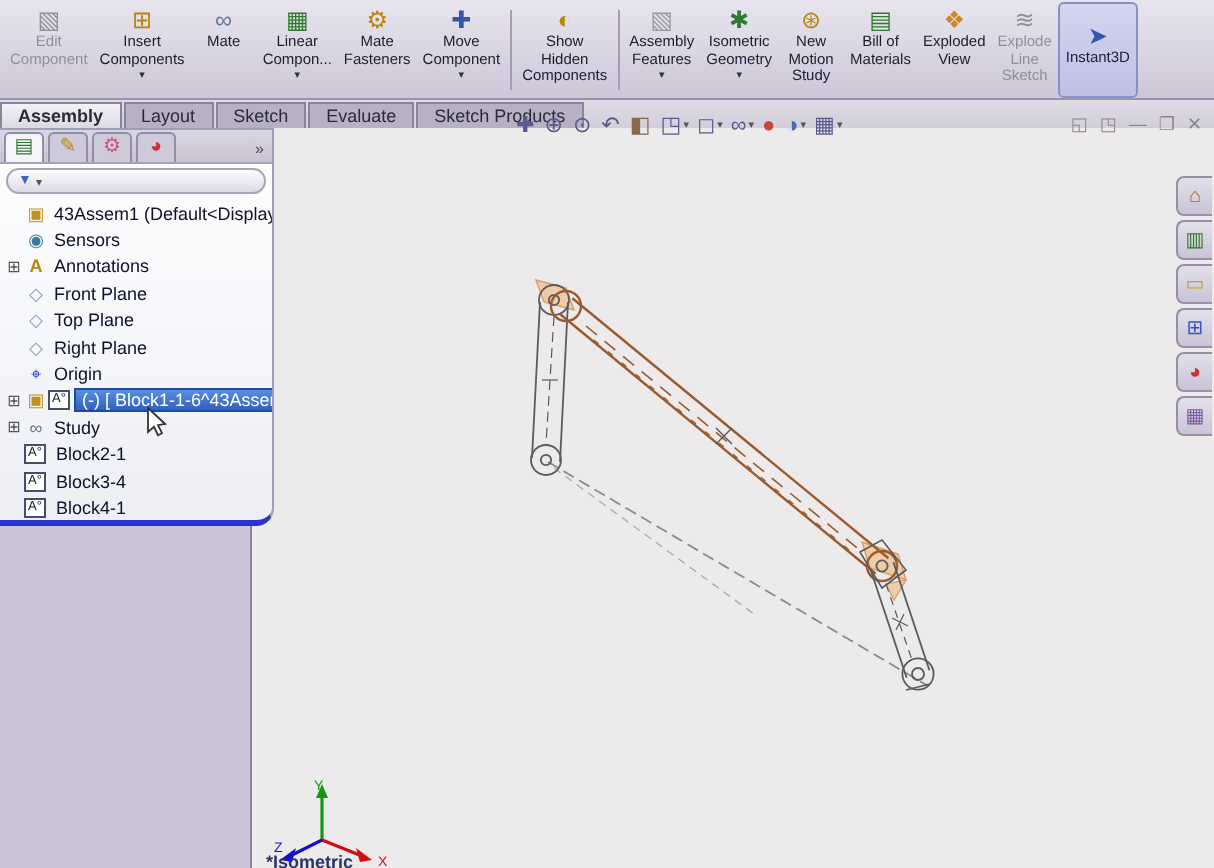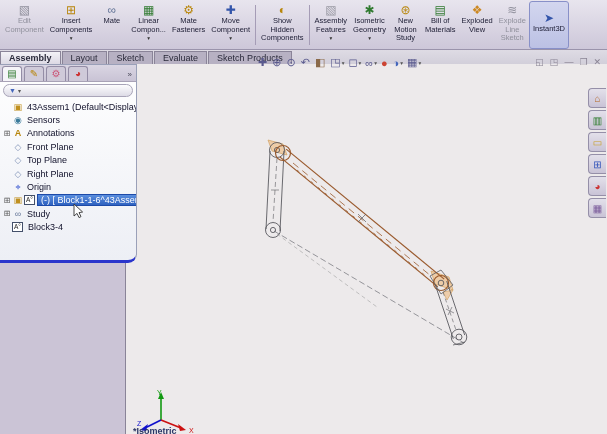--- a/index.html
+++ b/index.html
@@ -331,21 +331,33 @@
       <div class="trow">
         <span class="expander">⊞</span>
         <span class="ticon ic-mates">∞</span>
 
         <span class="tlabel">Study</span>
       </div>
       <div class="trow">
         <span class="expander"></span>
 
         <span class="block-badge">A°</span>
+        <span class="tlabel">Block2-1</span>
+      </div>
+      <div class="trow">
+        <span class="expander"></span>
+
+        <span class="block-badge">A°</span>
         <span class="tlabel">Block3-4</span>
+      </div>
+      <div class="trow">
+        <span class="expander"></span>
+
+        <span class="block-badge">A°</span>
+        <span class="tlabel">Block4-1</span>
       </div>
     </div>
   </div>
 
   <svg class="cursor" width="12" height="16">
     <path d="M1 1 L1 13 L4 10.4 L6 14.6 L8 13.6 L6 9.6 L9.6 9 Z" fill="#fff" stroke="#333" stroke-width="0.9"></path>
   </svg>
 
   <div class="task-pane">
     <div class="tp-btn">⌂</div>

